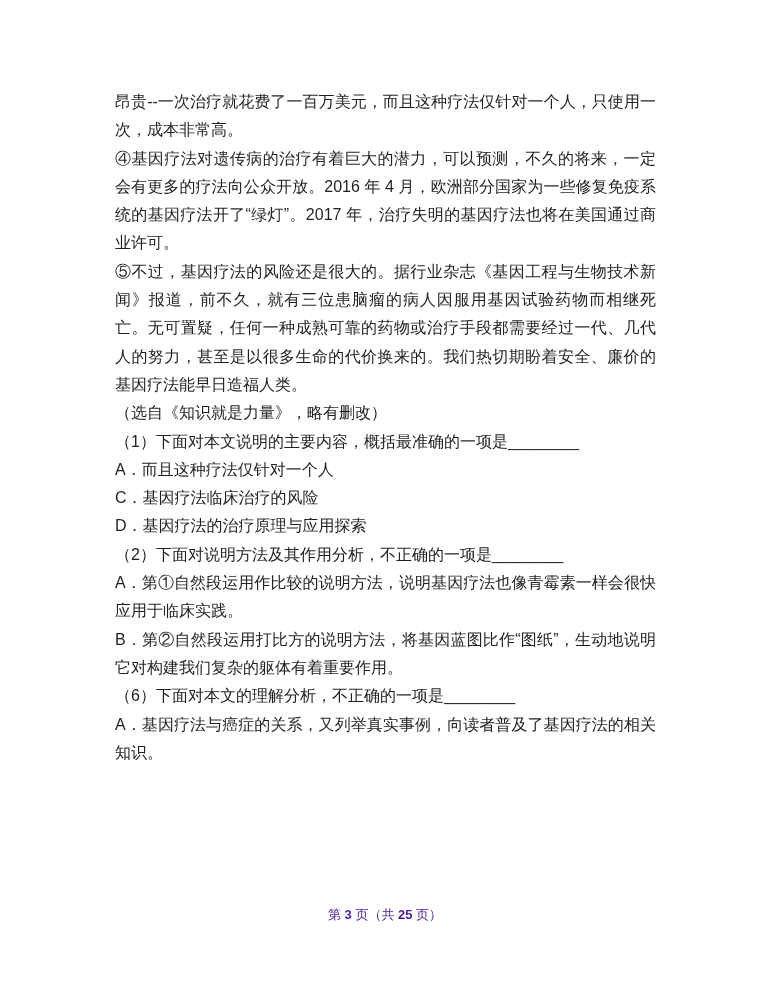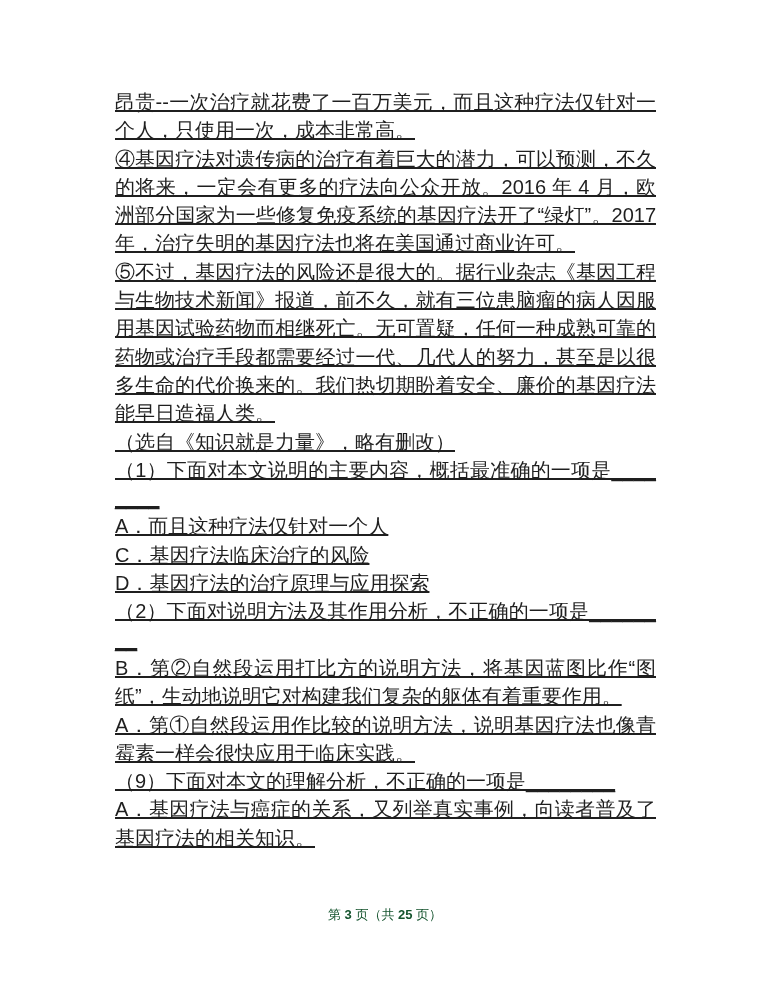--- a/index.html
+++ b/index.html
@@ -19,39 +19,38 @@
   }
   .content {
     position: absolute;
     left: 115px;
     top: 88px;
     width: 541px;
   }
   .content p {
     margin: 0;
     padding: 0;
-    font-size: 20px;
+    font-size: 16px;
     line-height: 28.3px;
     text-align: justify;
     text-justify: inter-character;
     word-break: break-all;
-    text-decoration: underline;
   }
   .content p.source {
     text-align: left;
   }
   .footer {
     position: absolute;
     left: 0;
     top: 901px;
     width: 770px;
     text-align: center;
     font-size: 13px;
     line-height: 28px;
-    color: #14532d;
+    color: #4c1d95;
   }
   .footer .num {
     font-weight: bold;
   }
 </style>
 </head>
 <body>
 
 <div class="page">
 
@@ -64,24 +63,24 @@
     <p>⑤不过，基因疗法的风险还是很大的。据行业杂志《基因工程与生物技术新闻》报道，前不久，就有三位患脑瘤的病人因服用基因试验药物而相继死亡。无可置疑，任何一种成熟可靠的药物或治疗手段都需要经过一代、几代人的努力，甚至是以很多生命的代价换来的。我们热切期盼着安全、廉价的基因疗法能早日造福人类。</p>
 
     <p class="source">（选自《知识就是力量》，略有删改）</p>
 
     <p>（1）下面对本文说明的主要内容，概括最准确的一项是________</p>
     <p>A．而且这种疗法仅针对一个人</p>
     <p>C．基因疗法临床治疗的风险</p>
     <p>D．基因疗法的治疗原理与应用探索</p>
 
     <p>（2）下面对说明方法及其作用分析，不正确的一项是________</p>
+    <p>A．第①自然段运用作比较的说明方法，说明基因疗法也像青霉素一样会很快应用于临床实践。</p>
     <p>B．第②自然段运用打比方的说明方法，将基因蓝图比作“图纸”，生动地说明它对构建我们复杂的躯体有着重要作用。</p>
-    <p>A．第①自然段运用作比较的说明方法，说明基因疗法也像青霉素一样会很快应用于临床实践。</p>
 
-    <p>（9）下面对本文的理解分析，不正确的一项是________</p>
+    <p>（6）下面对本文的理解分析，不正确的一项是________</p>
     <p>A．基因疗法与癌症的关系，又列举真实事例，向读者普及了基因疗法的相关知识。</p>
 
   </div>
 
   <div class="footer">
     <span>第 </span><span class="num">3</span><span> 页（共 </span><span class="num">25</span><span> 页）</span>
   </div>
 
 </div>
 

